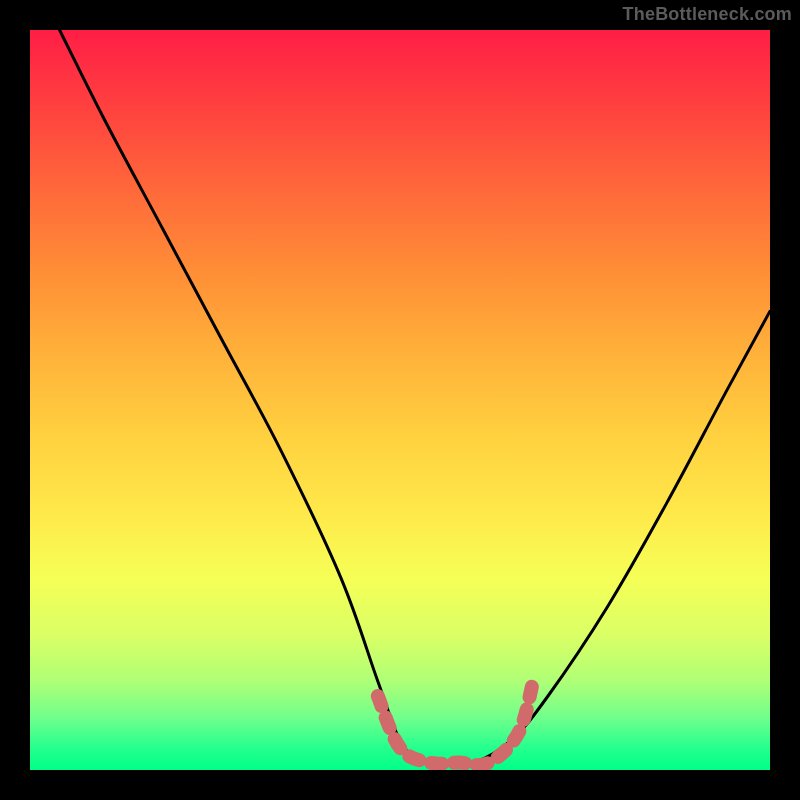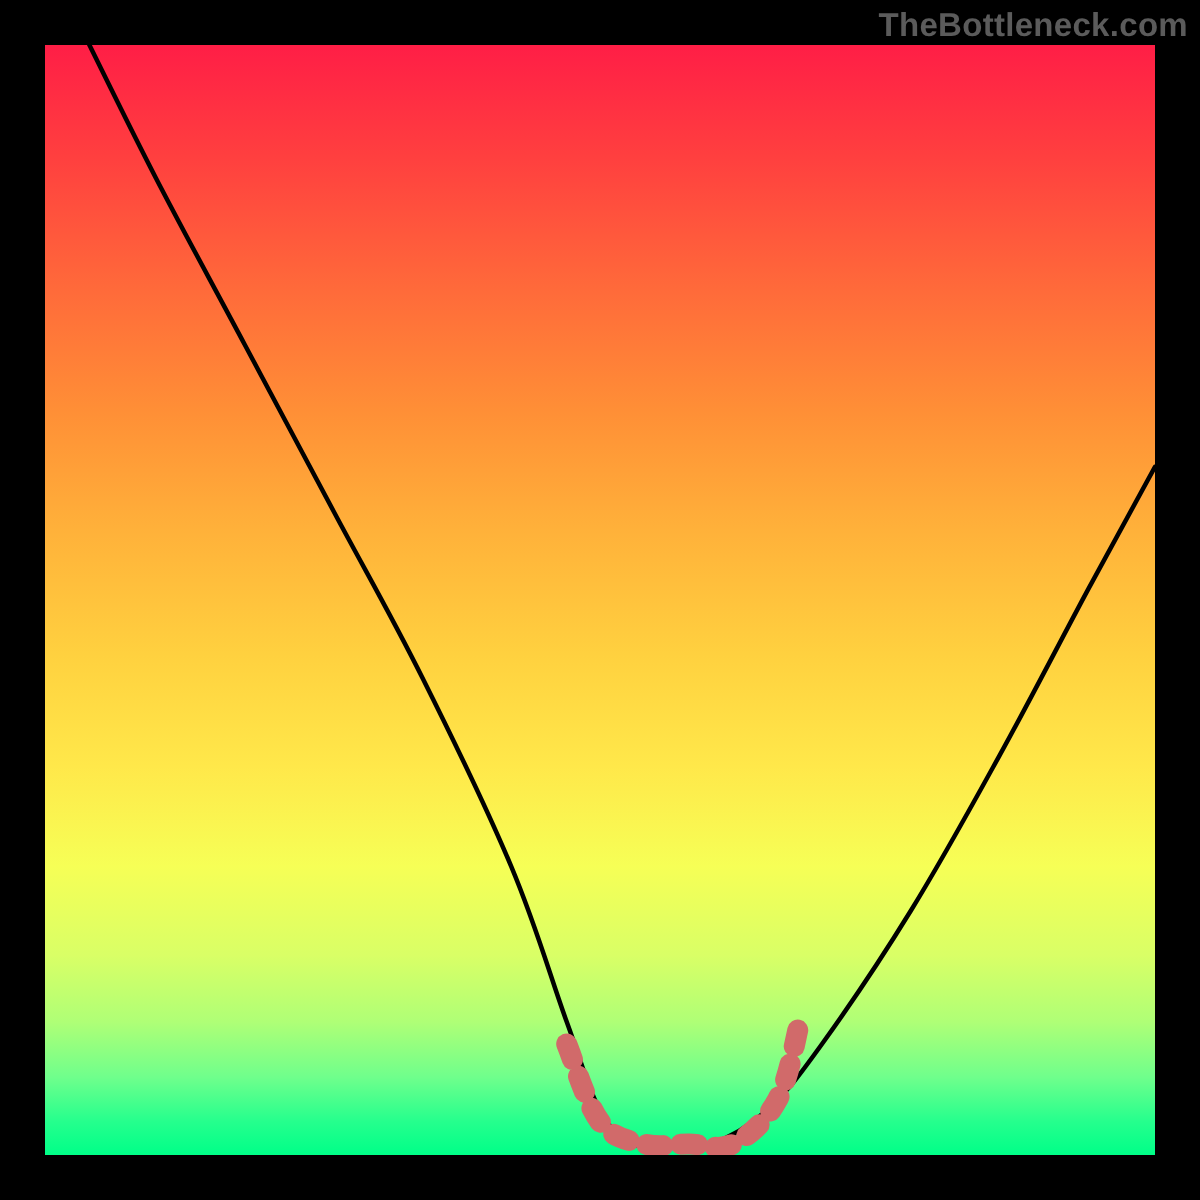--- a/index.html
+++ b/index.html
@@ -45,21 +45,21 @@
     left: 0;
     top: 0;
     width: 740px;
     height: 740px;
   }
   .watermark {
     position: absolute;
     top: 4px;
     right: 8px;
     color: #5b5b5b;
-    font-size: 22px;
+    font-size: 18px;
     font-weight: 600;
     letter-spacing: 0.2px;
     user-select: none;
   }
   .curve {
     fill: none;
     stroke: #000;
     stroke-width: 3;
     stroke-linecap: round;
   }

